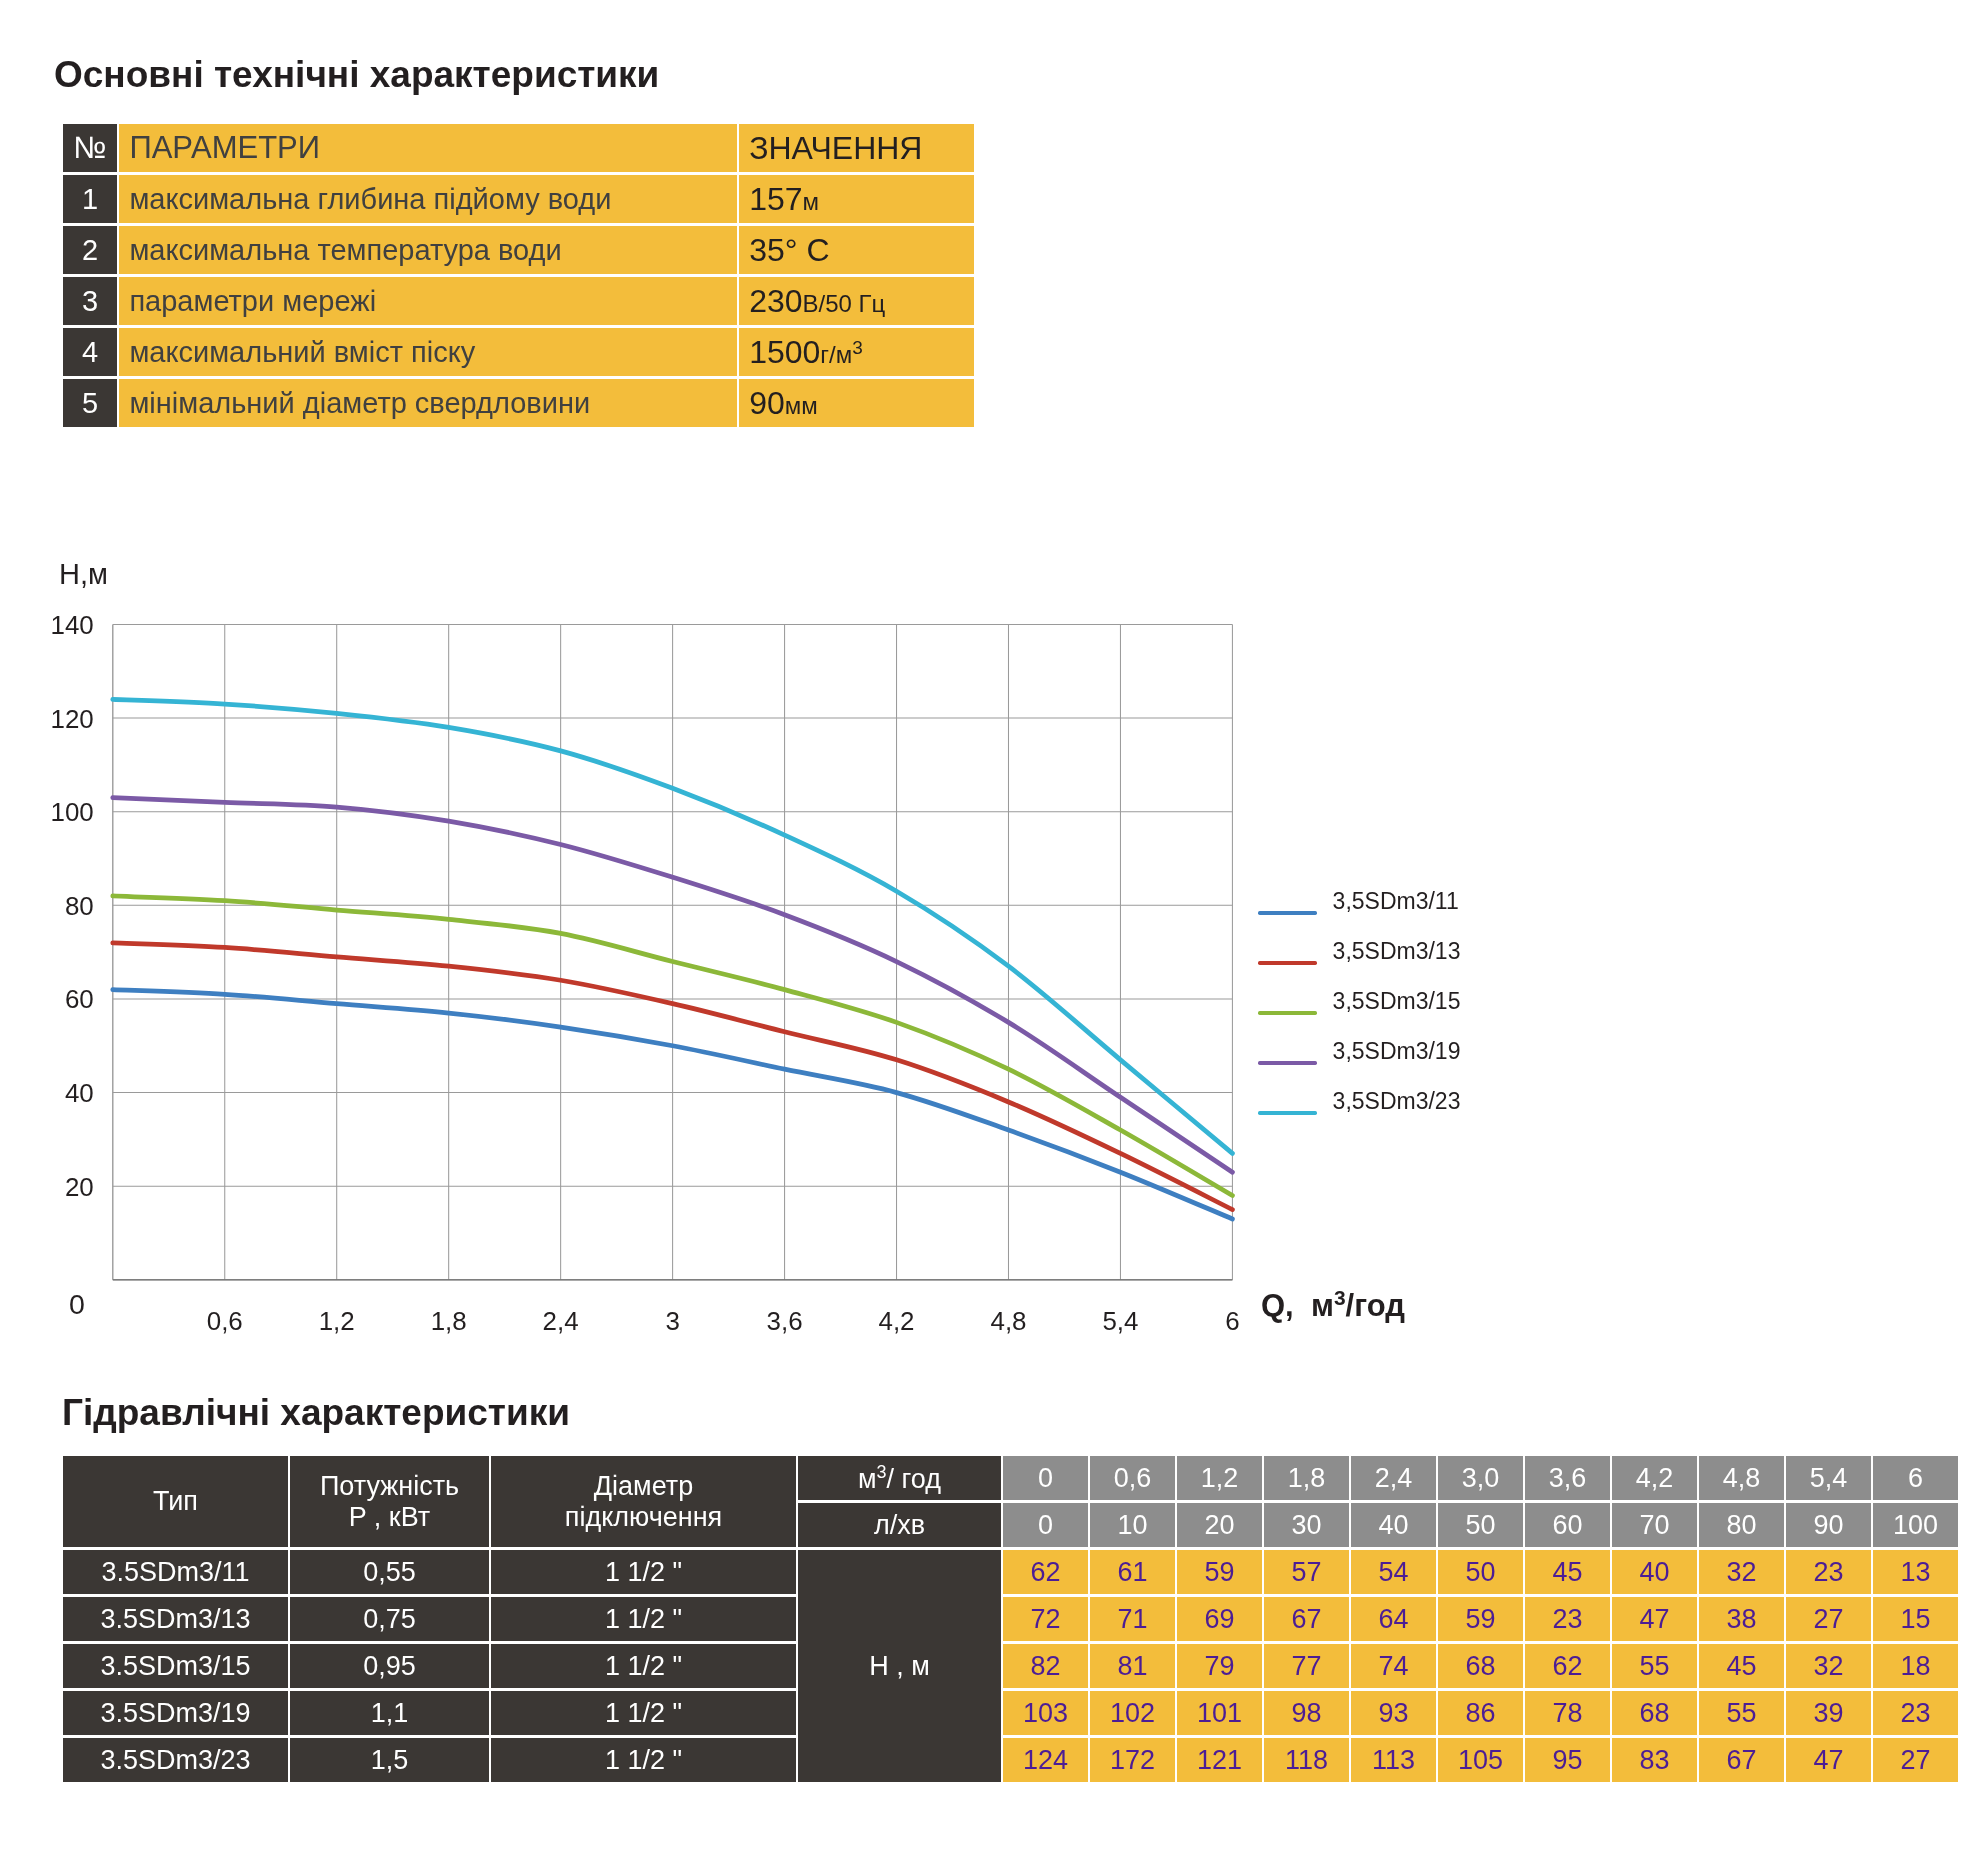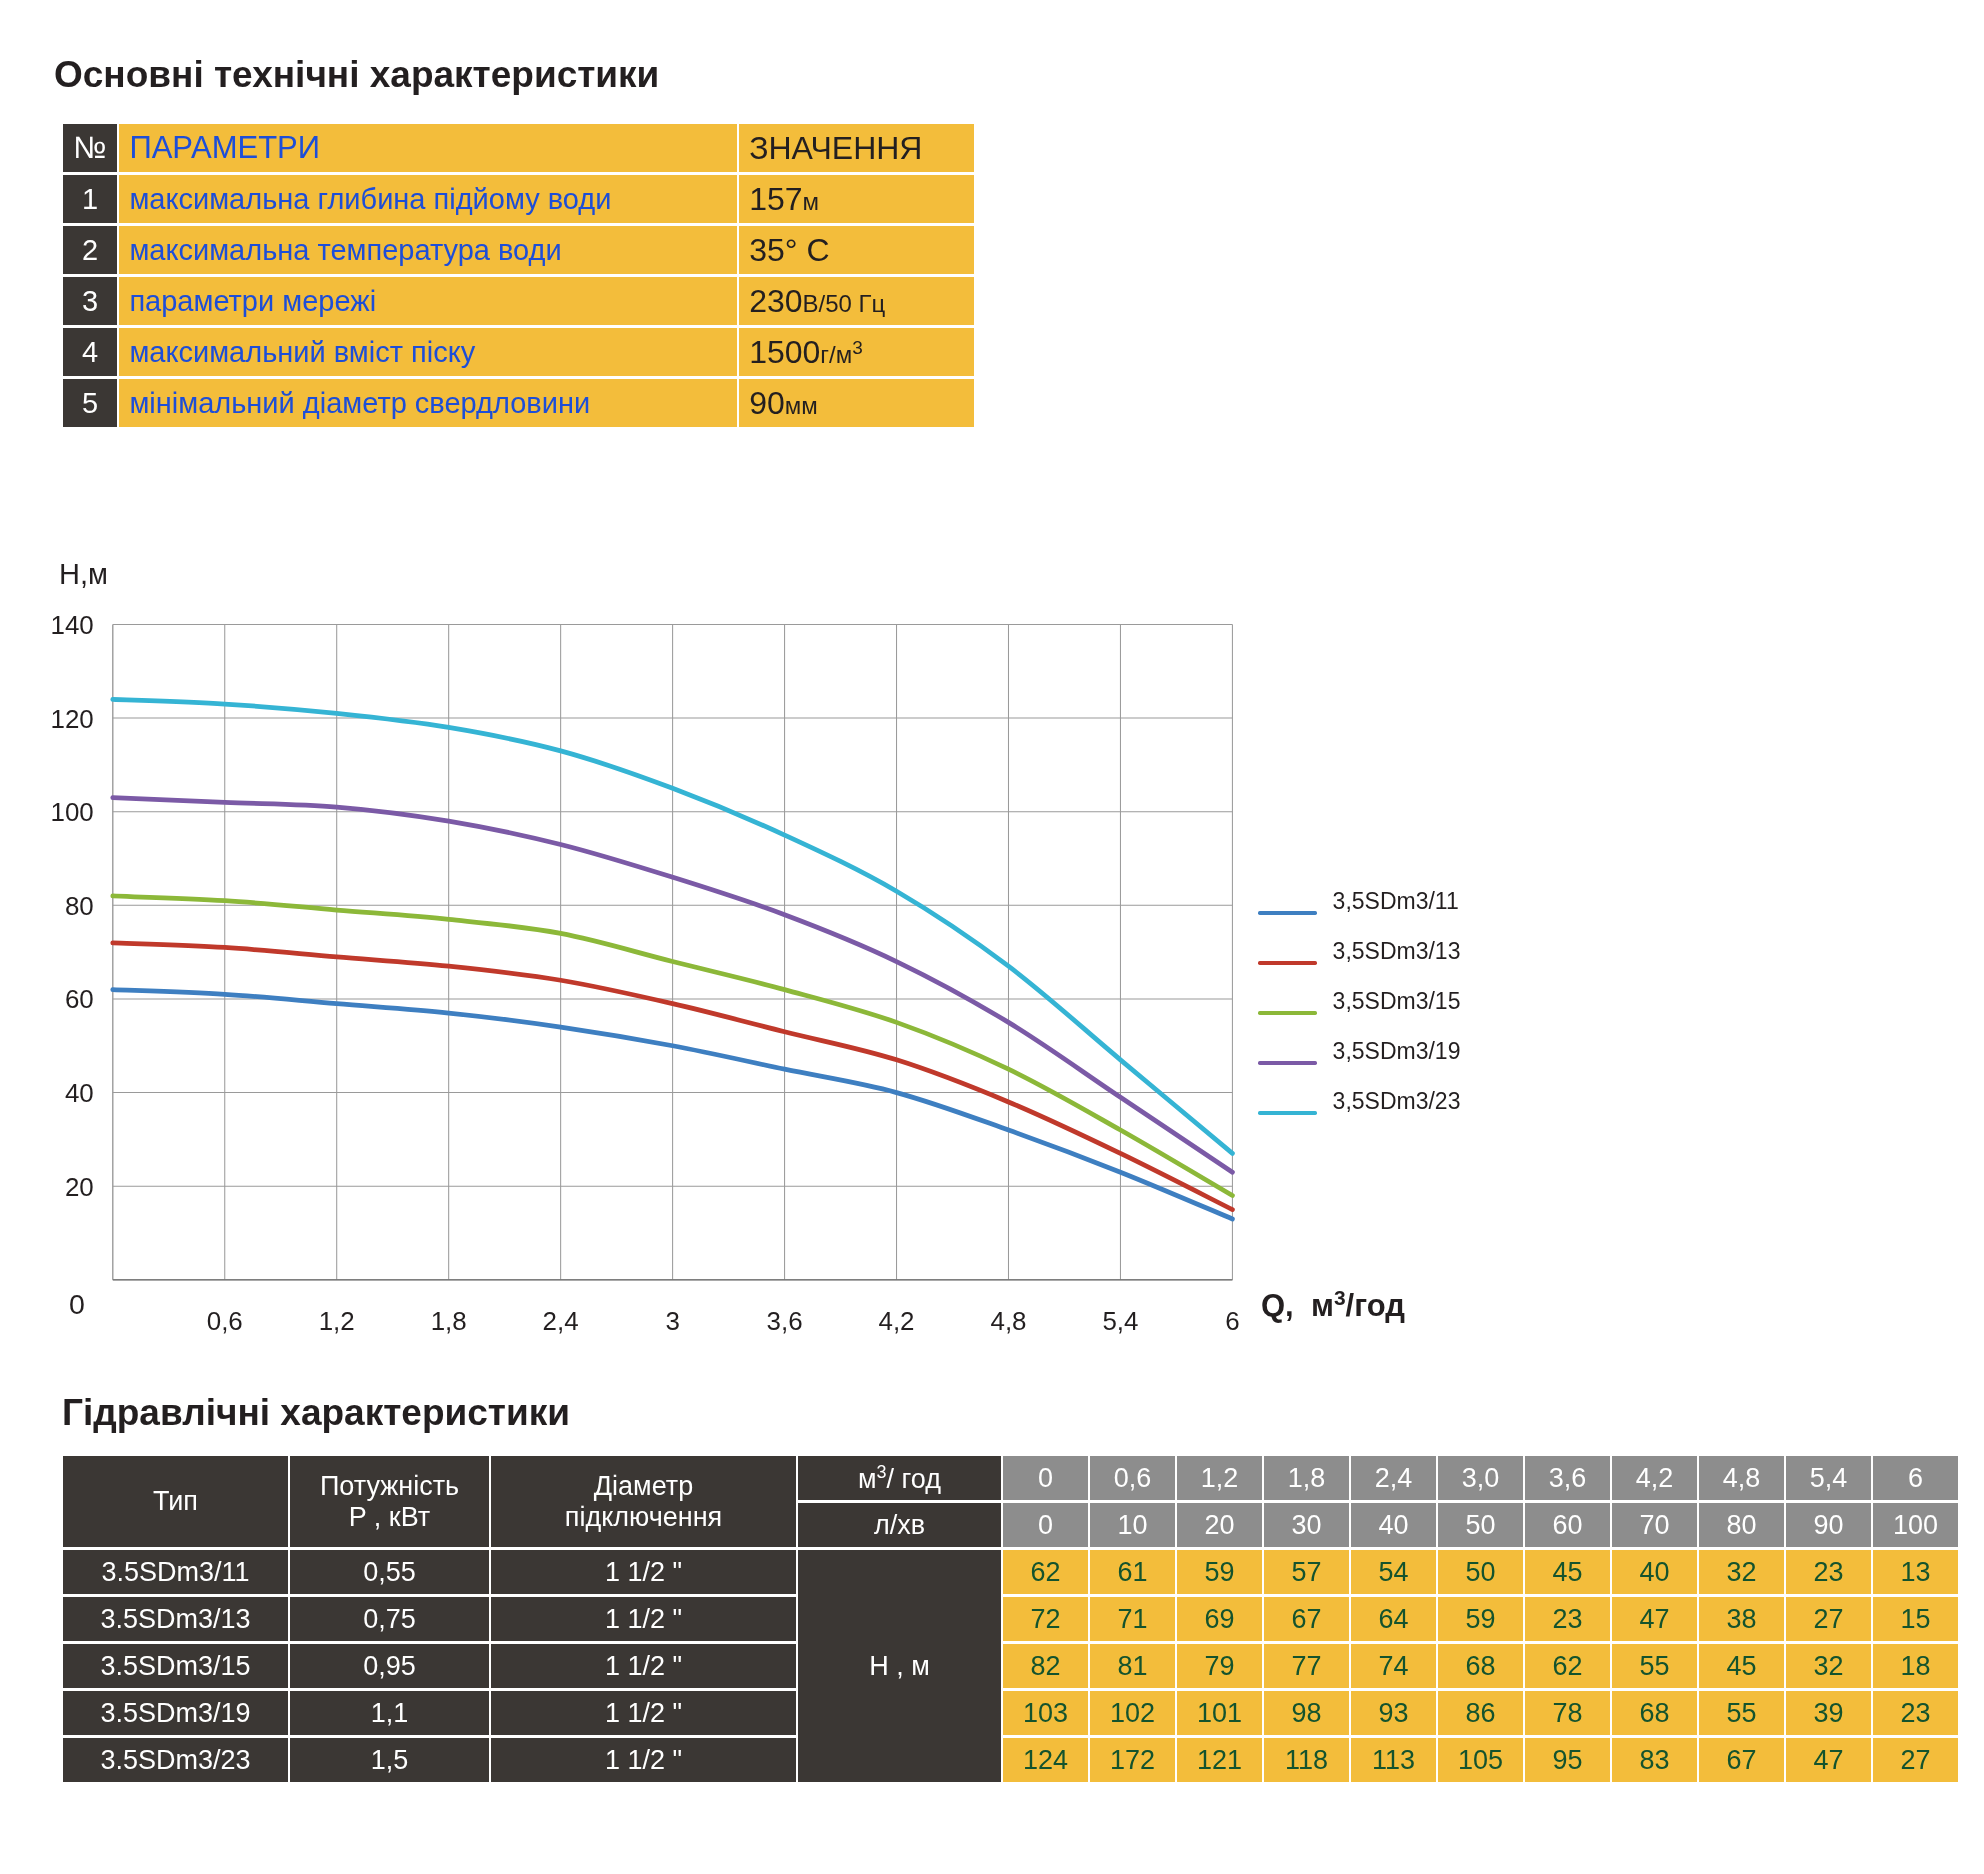--- a/index.html
+++ b/index.html
@@ -45,21 +45,21 @@
   }
   #specs-table .c-num {
     background: #3b3734;
     color: #ffffff;
     text-align: center;
     width: 54px;
     padding: 0;
   }
   #specs-table .c-par {
     background: #f3bd3b;
-    color: #1d4ed8;
+    color: #404040;
     width: 597px;
     text-align: left;
   }
   #specs-table .c-val {
     background: #f3bd3b;
     color: #231f20;
     width: 214px;
     text-align: left;
     font-weight: normal;
     font-size: 32px;
@@ -152,21 +152,21 @@
   .dark {
     background: #3b3734;
     color: #ffffff;
   }
   .grey {
     background: #8d8d8d;
     color: #ffffff;
   }
   .amber {
     background: #f3bd3b;
-    color: #14532d;
+    color: #4c1d95;
   }
   .col-type   { width: 223px; }
   .col-power  { width: 197px; }
   .col-diam   { width: 303px; }
   .col-unit   { width: 201px; }
   .col-val    { width: 83px; }
   .head-tall  { height: 48px; }
   .hydro sup { font-size: 18px; }
 </style>
 </head>

